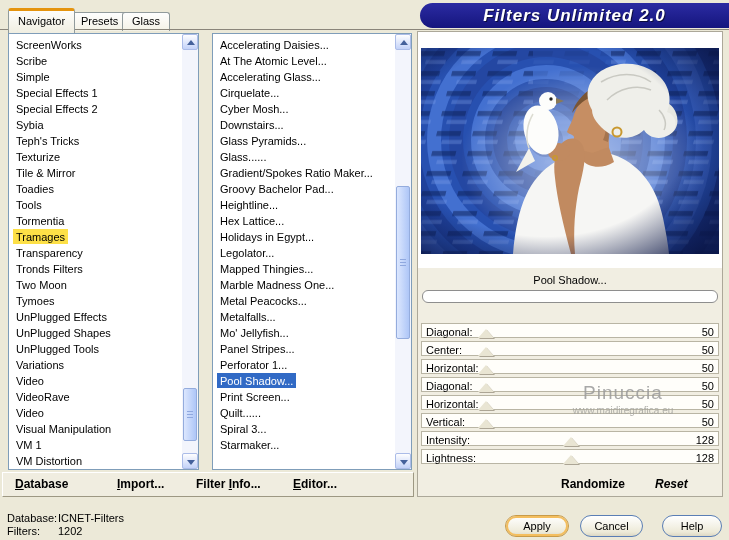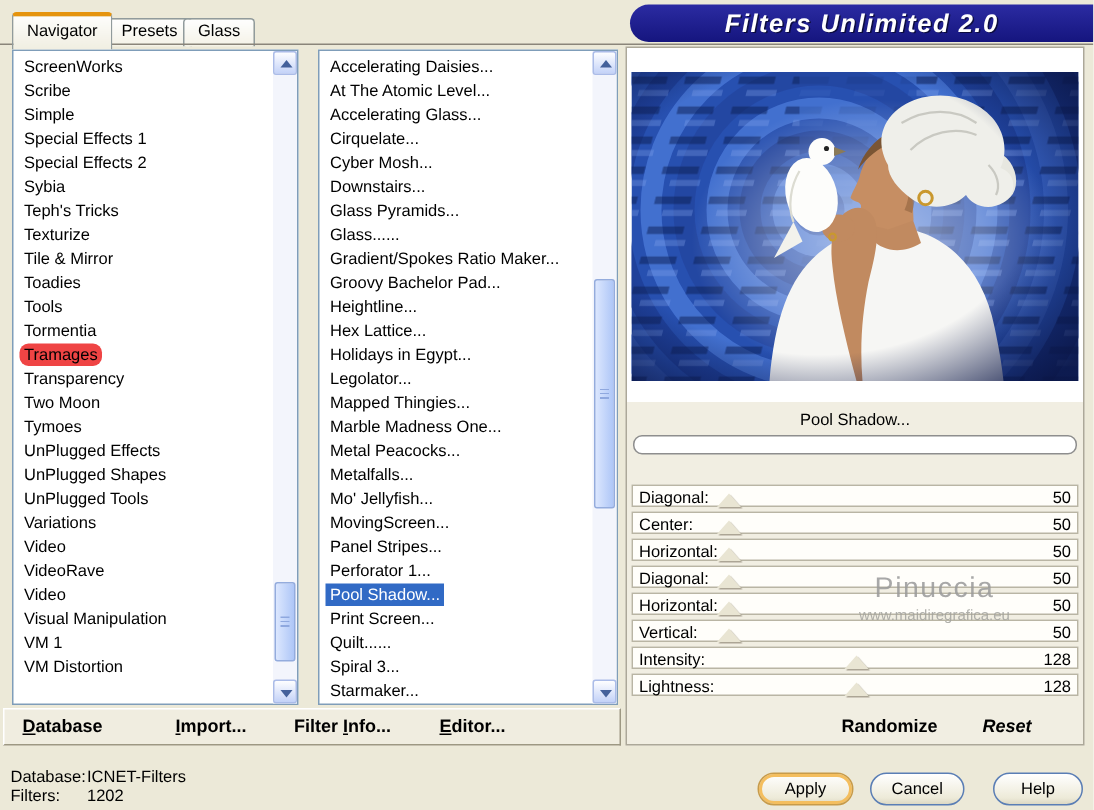--- a/index.html
+++ b/index.html
@@ -20,21 +20,21 @@
     color:#fff;font-weight:bold;font-style:italic;font-size:17px;line-height:25px;
     text-align:center;letter-spacing:1px;text-shadow:1px 1px 0 rgba(0,0,0,.55);z-index:3;}
 
   
   .listbox{position:absolute;top:33px;height:437px;background:#fff;border:1px solid #7F9DB9;box-sizing:border-box;}
   #catList{left:8px;width:191px;}
   #fltList{left:212px;width:200px;}
   .list-items{position:absolute;left:1px;top:3px;right:17px;bottom:1px;overflow:hidden;}
   .item{height:16px;line-height:16px;white-space:nowrap;padding-left:3px;}
   .item>span{display:inline-block;padding:0 3px;height:15px;}
-  .item.sel-inactive>span{background:#ef4444;border-radius:6px;}
+  .item.sel-inactive>span{background:#fde047;}
   .item.sel-active>span{background:#316AC5;color:#fff;}
 
   
   .vscroll{position:absolute;top:0;right:0;width:16px;height:435px;background:#F3F5FC;}
   .sb-btn{position:absolute;left:0;width:16px;height:16px;background:linear-gradient(#FEFEFF,#C3D2F8);
     border:1px solid #ABBCE8;border-radius:2px;box-sizing:border-box;}
   .sb-btn.up{top:0;} .sb-btn.down{bottom:0;}
   .sb-btn i{position:absolute;left:4px;width:0;height:0;border-left:4px solid transparent;border-right:4px solid transparent;}
   .sb-btn.up i{top:5px;border-bottom:5px solid #44619B;}
   .sb-btn.down i{top:6px;border-top:5px solid #44619B;}
@@ -109,20 +109,21 @@
         <div class="item"><span>Special Effects 2</span></div>
         <div class="item"><span>Sybia</span></div>
         <div class="item"><span>Teph's Tricks</span></div>
         <div class="item"><span>Texturize</span></div>
         <div class="item"><span>Tile &amp; Mirror</span></div>
         <div class="item"><span>Toadies</span></div>
         <div class="item"><span>Tools</span></div>
         <div class="item"><span>Tormentia</span></div>
         <div class="item sel-inactive"><span>Tramages</span></div>
         <div class="item"><span>Transparency</span></div>
+        <div class="item"><span>Tronds Filters</span></div>
         <div class="item"><span>Two Moon</span></div>
         <div class="item"><span>Tymoes</span></div>
         <div class="item"><span>UnPlugged Effects</span></div>
         <div class="item"><span>UnPlugged Shapes</span></div>
         <div class="item"><span>UnPlugged Tools</span></div>
         <div class="item"><span>Variations</span></div>
         <div class="item"><span>Video</span></div>
         <div class="item"><span>VideoRave</span></div>
         <div class="item"><span>Video</span></div>
         <div class="item"><span>Visual Manipulation</span></div>
@@ -154,21 +155,20 @@
         <div class="item"><span>Groovy Bachelor Pad...</span></div>
         <div class="item"><span>Heightline...</span></div>
         <div class="item"><span>Hex Lattice...</span></div>
         <div class="item"><span>Holidays in Egypt...</span></div>
         <div class="item"><span>Legolator...</span></div>
         <div class="item"><span>Mapped Thingies...</span></div>
         <div class="item"><span>Marble Madness One...</span></div>
         <div class="item"><span>Metal Peacocks...</span></div>
         <div class="item"><span>Metalfalls...</span></div>
         <div class="item"><span>Mo' Jellyfish...</span></div>
-        <div class="item"><span>MovingScreen...</span></div>
         <div class="item"><span>Panel Stripes...</span></div>
         <div class="item"><span>Perforator 1...</span></div>
         <div class="item sel-active"><span>Pool Shadow...</span></div>
         <div class="item"><span>Print Screen...</span></div>
         <div class="item"><span>Quilt......</span></div>
         <div class="item"><span>Spiral 3...</span></div>
         <div class="item"><span>Starmaker...</span></div>
       </div>
     <div class="vscroll">
       <div class="sb-btn up">

